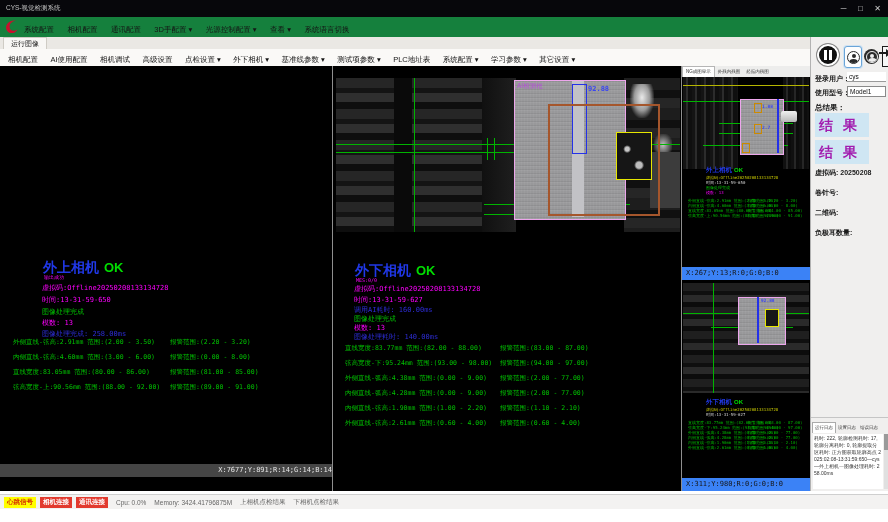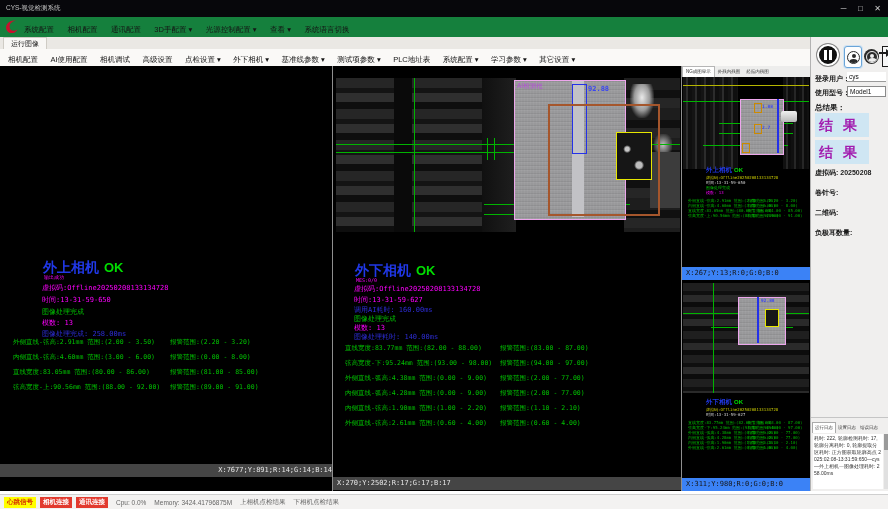--- a/index.html
+++ b/index.html
@@ -233,21 +233,20 @@
     </div>
     <div class="mrow mid" style="top:338px;">
       <span>内侧直线-弦高:1.90mm 范围:(1.00 - 2.20)</span>
       <span class="ma">报警范围:(1.10 - 2.10)</span>
     </div>
     <div class="mrow mid" style="top:353px;">
       <span>外侧直线-弦高:2.61mm 范围:(0.60 - 4.00)</span>
       <span class="ma">报警范围:(0.60 - 4.00)</span>
     </div>
 
-    <div class="coordbar" style="top:411px;width:348px;">X:270;Y:2502;R:17;G:17;B:17</div>
   </div>
 
   <div class="view small-top">
     <div class="sttabs">
       <span class="sttab active">NG成图显示</span><span class="sttab">外残内残图</span><span class="sttab">起振内残图</span>
     </div>
     <div class="abs" style="left:1px;top:11px;width:126px;height:92px;">
       <div class="abs" style="left:0;top:0;width:55px;height:92px;background:repeating-linear-gradient(90deg,#141414 0 3px,#2c2c2c 3px 5px,#0f0f0f 5px 9px);"></div>
       <div class="abs" style="left:100px;top:0;width:26px;height:92px;background:repeating-linear-gradient(90deg,#101010 0 3px,#262626 3px 5px,#0c0c0c 5px 8px);"></div>
       <div class="abs" style="left:0;top:8px;width:126px;height:1px;background:#b5b500;"></div>

